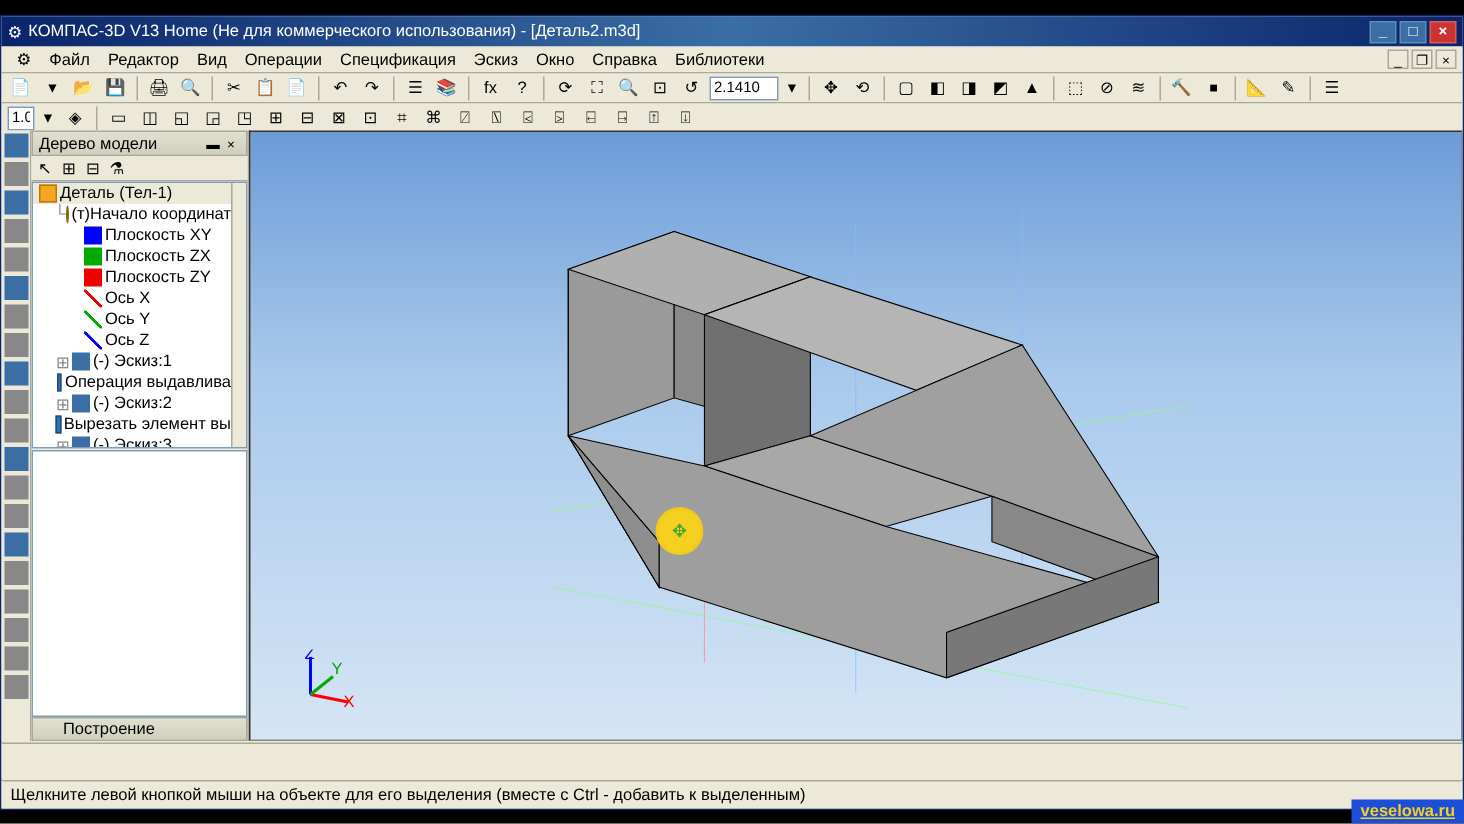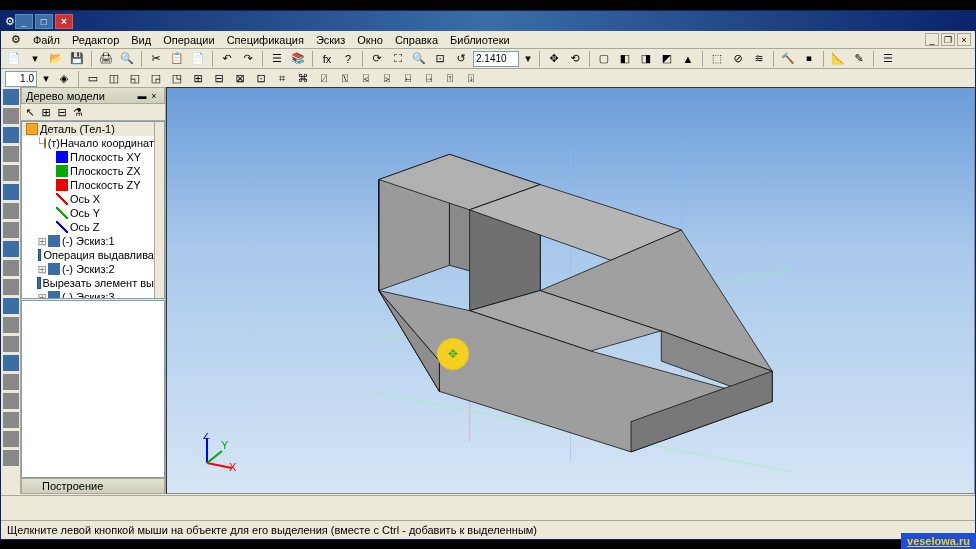--- a/index.html
+++ b/index.html
@@ -49,20 +49,21 @@
 .status{position:absolute;left:0;right:0;bottom:0;height:19px;background:#ece9d8;border-top:1px solid #aca899;padding:2px 6px;font-size:10px;display:flex;align-items:center;}
 .watermark{position:absolute;right:0;bottom:0;background:#1d4ed8;color:#f5d020;font-size:11px;padding:2px 6px;font-weight:bold;text-decoration:underline;}
 svg{display:block;}
 </style>
 </head>
 <body>
 
 <div class="window">
   <div class="titlebar">
     <span>⚙</span>
+    <span class="title">КОМПАС-3D V13 Home (Не для коммерческого использования) - [Деталь2.m3d]</span>
     <div class="winbtns">
       <div class="winbtn min">_</div>
       <div class="winbtn max">□</div>
       <div class="winbtn close">×</div>
     </div>
   </div>
 
   <div class="menubar">
     <span>⚙</span>
     <span>Файл</span>
@@ -160,21 +161,21 @@
     <div class="tb-btn">🔨</div>
     <div class="tb-btn">⏹</div>
     <div class="tb-sep"></div>
     <div class="tb-btn">📐</div>
     <div class="tb-btn">✎</div>
     <div class="tb-sep"></div>
     <div class="tb-btn">☰</div>
   </div>
 
   <div class="toolbar">
-    <input class="tb-input" style="width: 32px; text-align: right;" value="1.0">
+    <input class="tb-input" style="width: 18px;" value="1.0">
     <div class="tb-btn" style="width:12px">▾</div>
     <div class="tb-btn">◈</div>
     <div class="tb-sep"></div>
     <div class="tb-btn">▭</div>
     <div class="tb-btn">◫</div>
     <div class="tb-btn">◱</div>
     <div class="tb-btn">◲</div>
     <div class="tb-btn">◳</div>
     <div class="tb-btn">⊞</div>
     <div class="tb-btn">⊟</div>

